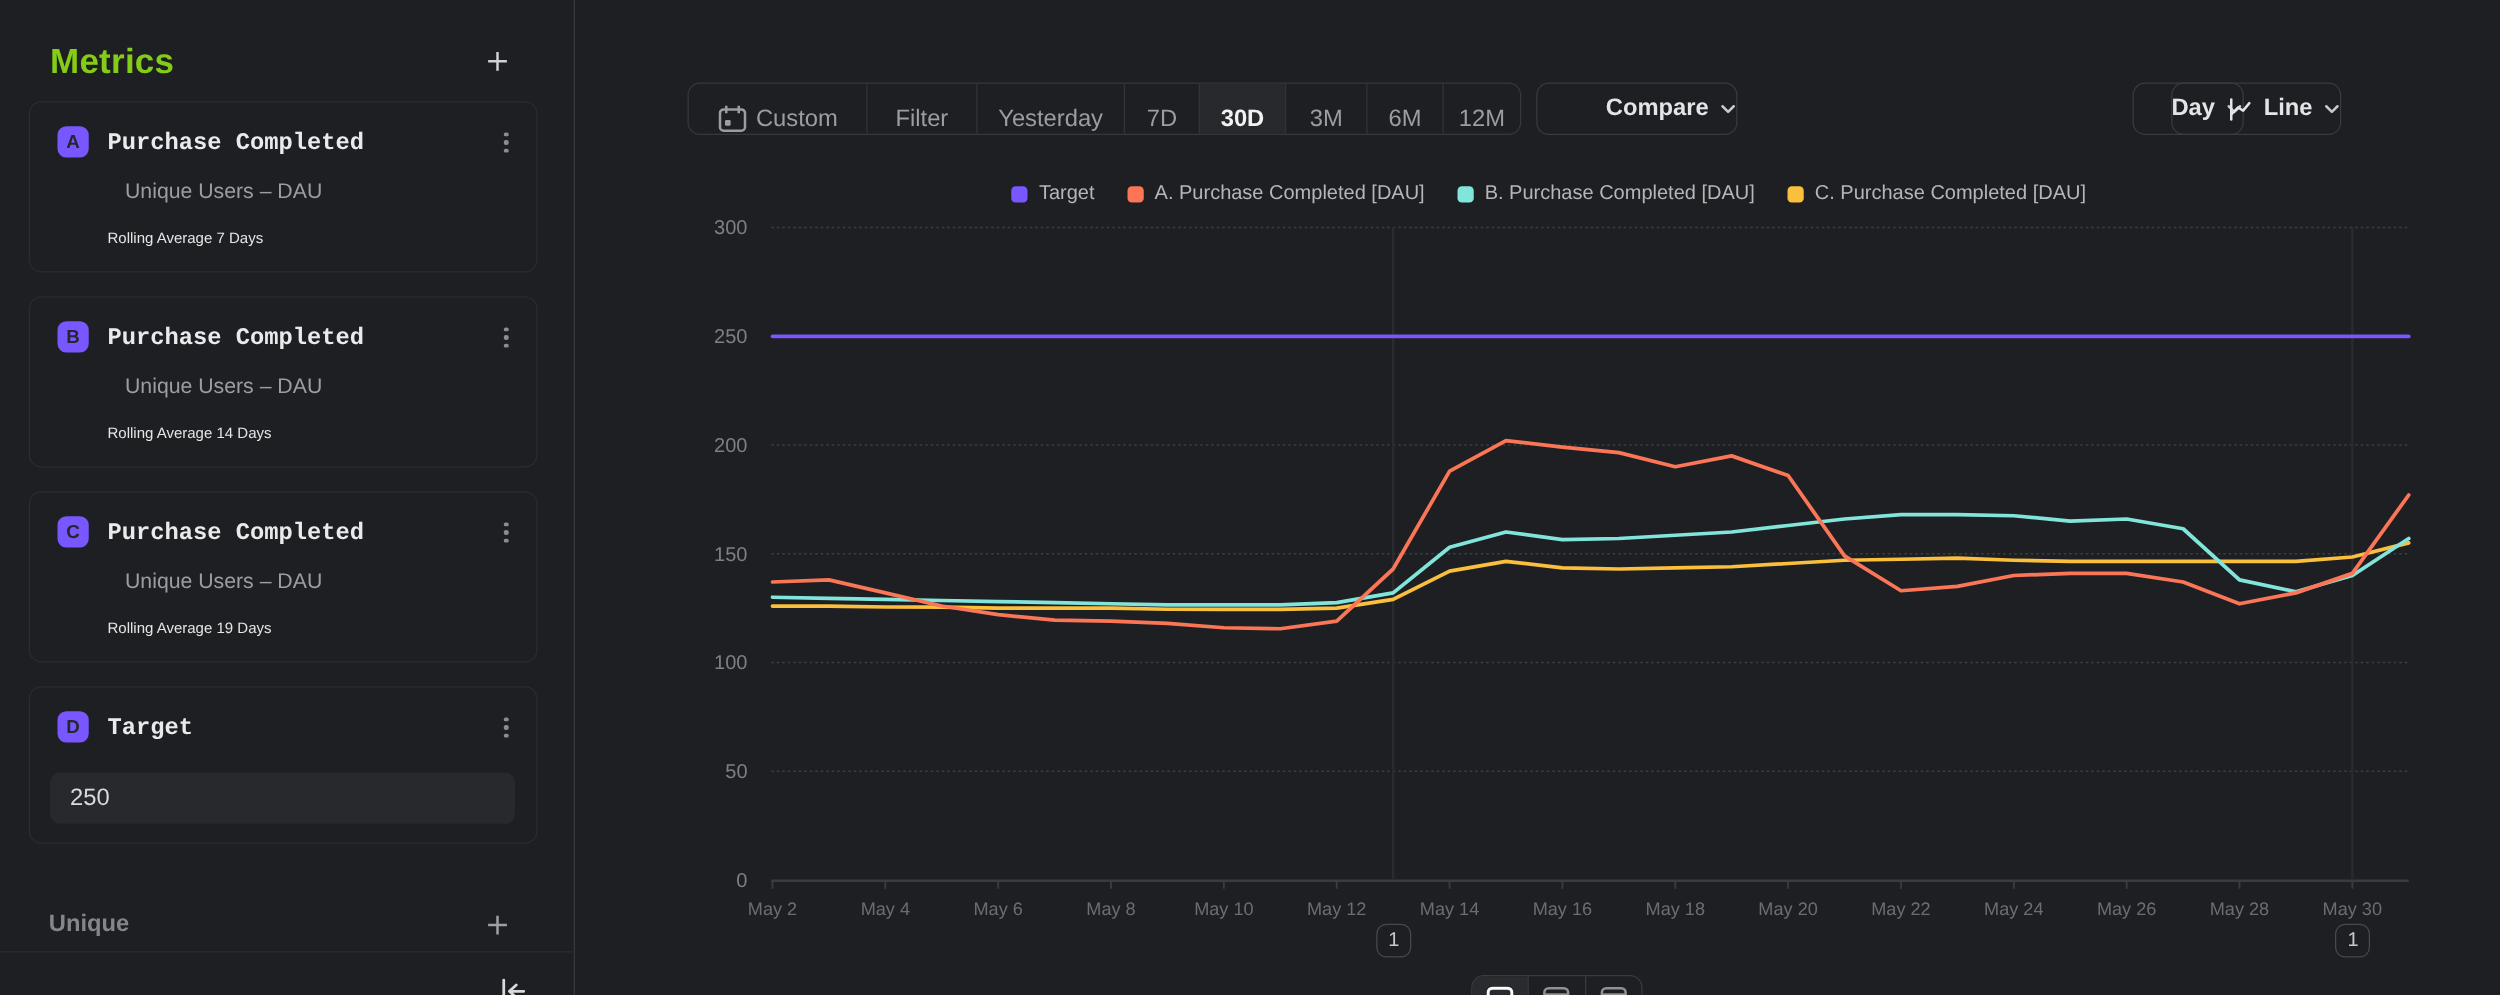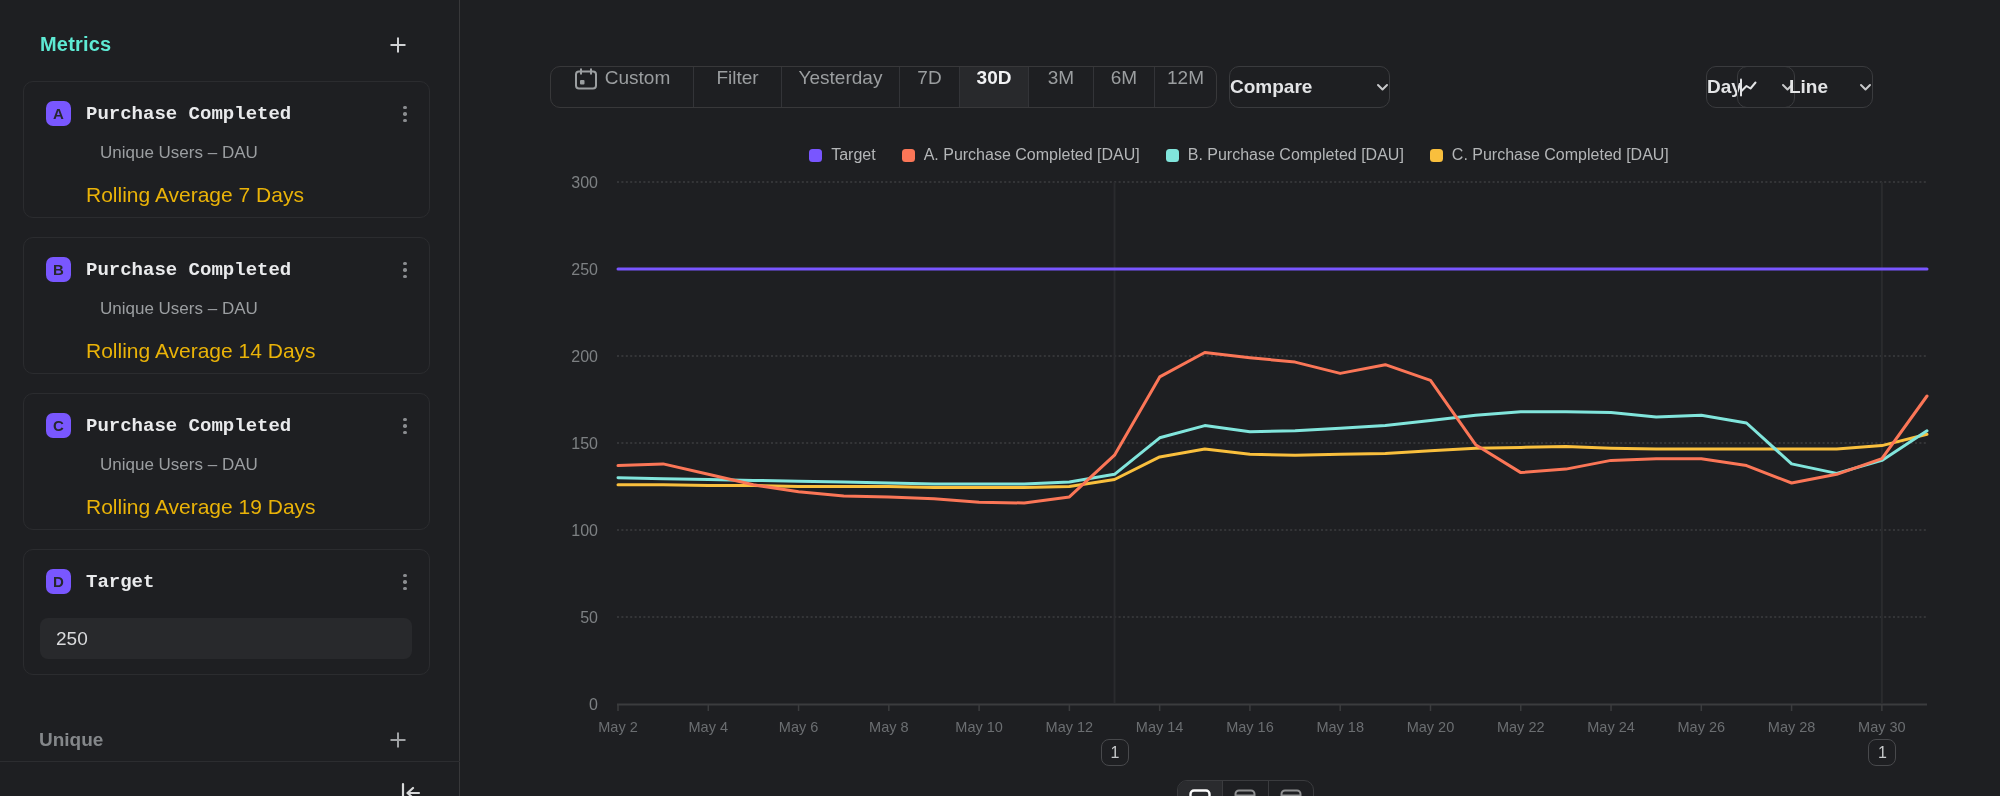--- a/index.html
+++ b/index.html
@@ -5,52 +5,52 @@
   * { margin:0; padding:0; box-sizing:border-box; }
   html,body { width:2000px; height:796px; overflow:hidden; background:#1e1f22;
     font-family:"Liberation Sans", sans-serif; }
   #app { position:relative; width:2000px; height:796px; background:#1e1f22; }
 
   
   #sidebar { position:absolute; left:0; top:0; width:460px; height:796px;
     border-right:1px solid #38383a; }
   .sb-header { position:absolute; left:40px; right:50px; top:33px; display:flex;
     justify-content:space-between; align-items:center; }
-  .sb-title { font-size:20px; font-weight:700; color:#5eead4; letter-spacing:.2px; }
+  .sb-title { font-size:28px; font-weight:700; color:#84cc16; letter-spacing:.2px; }
   .plus-btn { width:22px; height:22px; display:flex; align-items:center; justify-content:center; }
   .metric-card { position:absolute; left:23px; width:407px; height:137px;
     border:1px solid #2b2c2f; border-radius:10px; }
   .badge { position:absolute; left:22px; top:19px; width:25px; height:25px; border-radius:7px;
     background:#7957ff; color:#26272e; font-size:15px; font-weight:700;
     display:flex; align-items:center; justify-content:center; }
   .card-title { position:absolute; left:62px; top:21px; font-size:19px; font-weight:700; color:#e9eaec;font-family:Liberation Mono, monospace; }
   .kebab { position:absolute; right:14px; top:18px; width:20px; height:28px;
     display:flex; flex-direction:column; align-items:center; justify-content:center; gap:3px; }
   .kebab i { width:3.5px; height:3.5px; border-radius:50%; background:#8b8d90; }
   .card-sub1 { position:absolute; left:62px; top:61px; font-size:17px; color:#9b9ea1;margin-left:14px; }
-  .card-sub2 { position:absolute; left:62px; top:101px; font-size:21px; color:#eab308; }
+  .card-sub2 { position:absolute; left:62px; top:101px; font-size:12px; color:#e5e5e5; }
   #target-card { height:126px; }
   .target-input { position:absolute; left:16px; right:17px; top:68px; height:41px;
     background:#28292c; border-radius:8px; font-size:19px; color:#d9dadc;
     line-height:41px; padding-left:16px; }
   .filter-row { position:absolute; left:39px; right:50px; top:729px; display:flex;
     justify-content:space-between; align-items:center; }
   .filter-label { font-size:19px; font-weight:700; color:#84878a; }
   .sb-divider { position:absolute; left:0; top:761px; width:460px; height:1px; background:#2c2d30; }
   .collapse-btn { position:absolute; left:398px; top:780px; width:28px; height:16px; overflow:hidden; }
 
   
   .seg-control { position:absolute; left:550px; top:66px; height:42px; display:flex;
     border:1px solid #38383a; border-radius:10px; overflow:hidden; }
-  .seg { display:flex; align-items:flex-start; justify-content:center; gap:7px;
+  .seg { display:flex; align-items:flex-end; justify-content:center; gap:7px;
     font-size:19px; color:#9b9ea0; border-left:1px solid #333438; }
   .seg:first-child { border-left:none; }
   .seg.selected { background:#28292c; color:#f1f2f4; font-weight:700; }
   .toolbtn { position:absolute; top:66px; height:42px; border:1px solid #3a3b3e;
-    border-radius:10px; display:flex; align-items:center; justify-content:space-between; gap:9px;
+    border-radius:10px; display:flex; align-items:center; justify-content:flex-end; gap:9px;
     font-size:19px; font-weight:700; color:#e3e4e6; }
 
   
   #legend { position:absolute; left:478px; right:0; top:146px; display:flex;
     justify-content:center; align-items:center; gap:26px; }
   .legend-item { display:flex; align-items:center; gap:9px; }
   .legend-swatch { width:13px; height:13px; border-radius:3.5px; }
   .legend-label { font-size:16px; color:#b4b6b8; }
 
   

